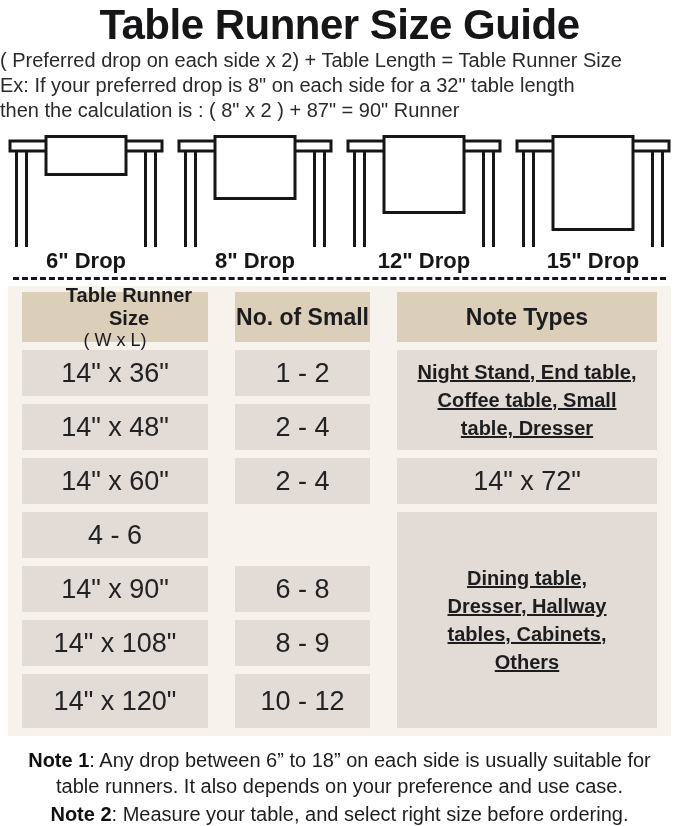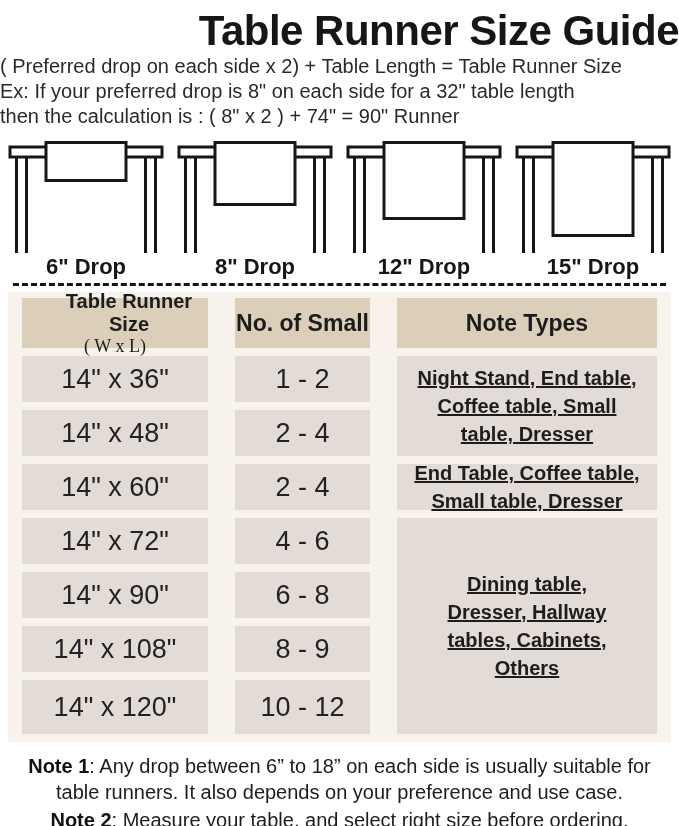--- a/index.html
+++ b/index.html
@@ -7,22 +7,22 @@
   body {
     width: 679px; height: 826px;
     background: #ffffff;
     color: #1c1c1e;
     font-family: "Liberation Sans", sans-serif;
     overflow: hidden;
   }
 
   
   .page-title {
-    margin: 0; padding-top: 8px;
-    text-align: right;
+    margin: 0; padding-top: 2px;
+    text-align: center;
     font-size: 42px; font-weight: bold;
     letter-spacing: -0.5px; line-height: 46px;
     color: #161618;
   }
   .sub-line {
     margin: 0 0; text-align: left;
     font-size: 20px; line-height: 25px;
     color: #2a2a2c;
   }
 
@@ -60,21 +60,21 @@
     height: 100%;
   }
   .cell {
     display: flex; flex-direction: column;
     align-items: center; justify-content: center;
     text-align: center;
   }
   .hdr { background: #dccfba; font-weight: bold; }
   .data { background: #e2dbd6; }
   .hdr-size-title { font-size: 20px; line-height: 23px; margin-left: 28px; }
-  .hdr-size-sub   { font-size: 18px; font-weight: normal; line-height: 20px; font-family: Liberation Serif, serif; }
+  .hdr-size-sub   { font-size: 18px; font-weight: normal; line-height: 20px; }
   .hdr-seats, .hdr-types { font-size: 23px; }
   .size-cell, .seats-cell { font-size: 27px; color: #222224; }
   .types-cell {
     font-weight: bold; font-size: 20px; line-height: 28px;
     white-space: pre-line; color: #1d1d1f; text-decoration: underline;
   }
   .span2 { grid-row: span 2; }
   .span4 { grid-row: span 4; }
   .col3  { grid-column: 3; }
 
@@ -85,21 +85,21 @@
     font-size: 20px; line-height: 26px; color: #1d1d1f;
   }
   .note b { color: #111113; margin-top: 36px; }
 </style>
 </head>
 <body>
 
 <h1 class="page-title">Table Runner Size Guide</h1>
 <p class="sub-line">( Preferred drop on each side x 2) + Table Length = Table Runner Size</p>
 <p class="sub-line">Ex: If your preferred drop is 8" on each side for a 32" table length</p>
-<p class="sub-line">then the calculation is : ( 8" x 2 ) + 74" = 90" Runner</p>
+<p class="sub-line">then the calculation is : ( 8" x 2 ) + 87" = 90" Runner</p>
 
 <div class="figures">
 
   <div class="figure">
     <svg width="166" height="112" viewBox="0 0 166 112">
       <rect x="7" y="6" width="152" height="10" fill="#fff" stroke="#161618" stroke-width="3"></rect>
       <path d="M13.5,16 V112 M23.5,16 V112 M142.5,16 V112 M152.5,16 V112" stroke="#161618" stroke-width="3" fill="none"></path>
       <rect x="43" y="1.5" width="80" height="38" fill="#fff" stroke="#161618" stroke-width="3"></rect>
     </svg>
     <div class="figure-label">6" Drop</div>
@@ -150,22 +150,20 @@
     <div class="cell data seats-cell">1 - 2</div>
     <div class="cell data types-cell col3 span2">Night Stand, End table,
 Coffee table, Small
 table, Dresser</div>
 
     <div class="cell data size-cell">14" x 48"</div>
     <div class="cell data seats-cell">2 - 4</div>
 
     <div class="cell data size-cell">14" x 60"</div>
     <div class="cell data seats-cell">2 - 4</div>
-    <div class="cell data types-cell col3">End Table, Coffee table,
-Small table, Dresser</div>
 
     <div class="cell data size-cell">14" x 72"</div>
     <div class="cell data seats-cell">4 - 6</div>
     <div class="cell data types-cell col3 span4">Dining table,
 Dresser, Hallway
 tables, Cabinets,
 Others</div>
 
     <div class="cell data size-cell">14" x 90"</div>
     <div class="cell data seats-cell">6 - 8</div>

